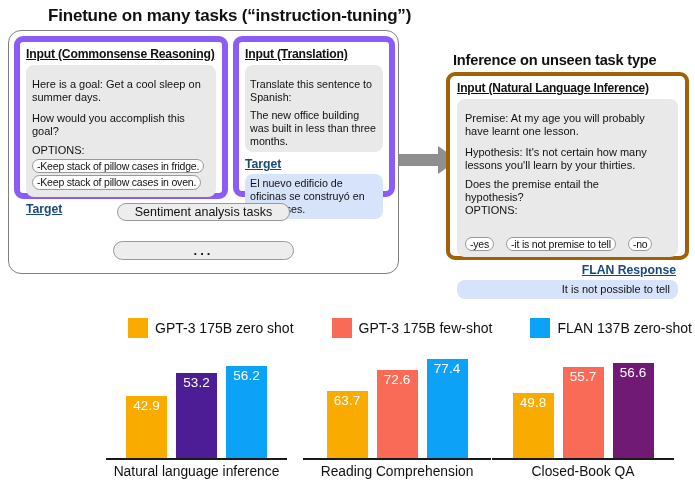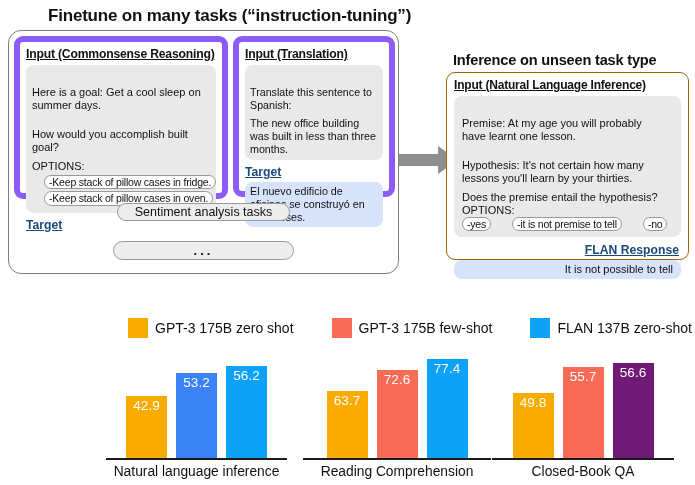--- a/index.html
+++ b/index.html
@@ -16,34 +16,34 @@
     position:absolute;left:8px;top:30px;width:389px;height:242px;
     border:1.5px solid #7f7f7f;border-radius:13px;background:#fff;
   }
   .card{
     position:absolute;background:#fff;border:6px solid #8b5cf6;border-radius:9px;
     padding:4px 6px;box-sizing:border-box;
   }
   #commonsense-card{left:5px;top:5px;width:214px;height:163px;}
   #translation-card{left:224px;top:5px;width:162px;height:161px;}
   #nli-card{position:absolute;left:446px;top:72px;width:243px;height:188px;
-    background:#fff;border:1px solid #a16207;border-radius:9px;padding:4px 7px;box-sizing:border-box;}
+    background:#fff;border:4px solid #a16207;border-radius:9px;padding:4px 7px;box-sizing:border-box;}
   .card-heading{font-weight:bold;font-size:12.2px;text-decoration:underline;
     white-space:nowrap;letter-spacing:-0.2px;margin:1px 0 4px 0;}
   #nli-card .card-heading{font-size:12px;}
   .gray-box{background:var(--gray-box);border-radius:8px;padding:5px 6px;font-size:11px;line-height:1.18;}
   #nli-card .gray-box{padding:5px 18px 6px 8px;}
-  .gray-box p{margin:16px 0 6px 0;}
+  .gray-box p{margin:8px 0 6px 0;}
   .gray-box p.last{margin:0;}
   .options-label{margin:0 0 1px 0;}
   .option-pill{
     display:block;width:fit-content;background:#fff;border:1px solid #999;border-radius:10px;
-    font-size:10.5px;letter-spacing:-0.2px;padding:0 4px;margin:2px 12px;white-space:nowrap;
+    font-size:10.5px;letter-spacing:-0.2px;padding:0 4px;margin:2px 0;white-space:nowrap;
   }
-  .options-row{display:flex;gap:21px;margin-top:0;text-align:right;}
+  .options-row{display:flex;gap:12px;margin-top:20px;text-align:right;}
   .options-row .option-pill{margin:0;display:inline-block;}
   .target-label{
     color:var(--target-link);font-weight:bold;font-size:12.2px;text-decoration:underline;margin:5px 0 3px 0;
   }
   .blue-box{background:var(--blue-box);border-radius:8px;padding:3px 6px;font-size:11px;line-height:1.2;}
   #translation-card .gray-box,#translation-card .blue-box{font-size:10.7px;padding-left:5px;padding-right:5px;}
   #nli-card .response-label{text-align:right;margin:6px 2px 3px 0;}
   #nli-card .blue-box{text-align:right;padding:3px 8px;}
   
   #task-pills{position:absolute;left:0;right:0;top:171px;text-align:center;}
@@ -78,21 +78,21 @@
 
   <div id="left-title" class="big-title">Finetune on many tasks (“instruction-tuning”)</div>
   <div id="right-title" class="big-title">Inference on unseen task type</div>
 
   <div id="finetune-box">
 
     <div id="commonsense-card" class="card">
       <div class="card-heading">Input (Commonsense Reasoning)</div>
       <div class="gray-box">
         <p>Here is a goal: Get a cool sleep on summer days.</p>
-        <p>How would you accomplish built goal?</p>
+        <p>How would you accomplish this goal?</p>
         <p class="options-label last">OPTIONS:</p>
         <span class="option-pill">-Keep stack of pillow cases in fridge.</span>
         <span class="option-pill">-Keep stack of pillow cases in oven.</span>
       </div>
       <div class="target-label">Target</div>
     </div>
 
     <div id="translation-card" class="card">
       <div class="card-heading">Input (Translation)</div>
       <div class="gray-box">
@@ -147,21 +147,21 @@
     </div>
   </div>
 
 
   <div id="chart-groups">
       <div class="chart-group g0">
         <div class="bars">
           <div class="bar" style="height: 62px; background: rgb(249, 171, 0);">
             <span class="bar-value">42.9</span>
           </div>
-          <div class="bar" style="height: 85px; background: #3b82f6;">
+          <div class="bar" style="height: 85px; background: #4c1d95;">
             <span class="bar-value">53.2</span>
           </div>
           <div class="bar" style="height: 92px; background: rgb(11, 162, 248);">
             <span class="bar-value">56.2</span>
           </div>
         </div>
         <div class="cat-label">Natural language inference</div>
       </div>
       <div class="chart-group g1">
         <div class="bars">

